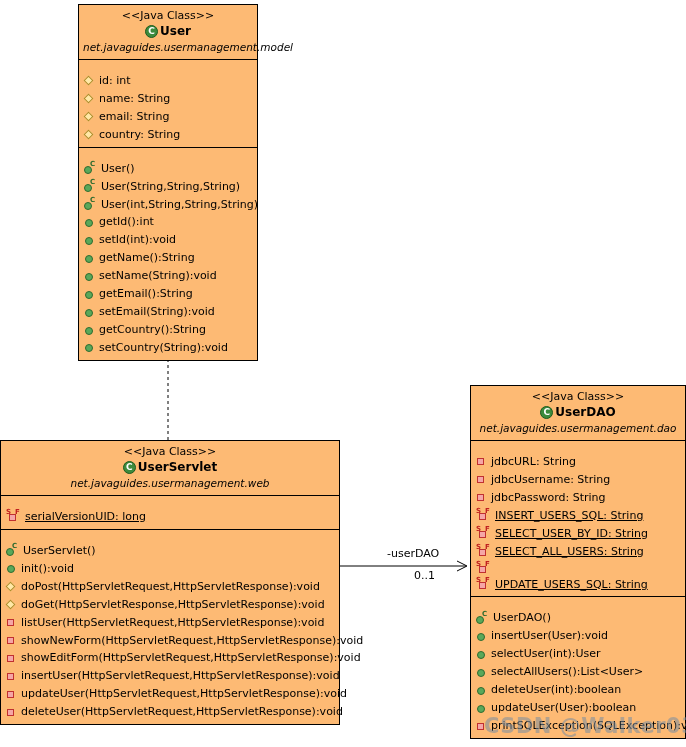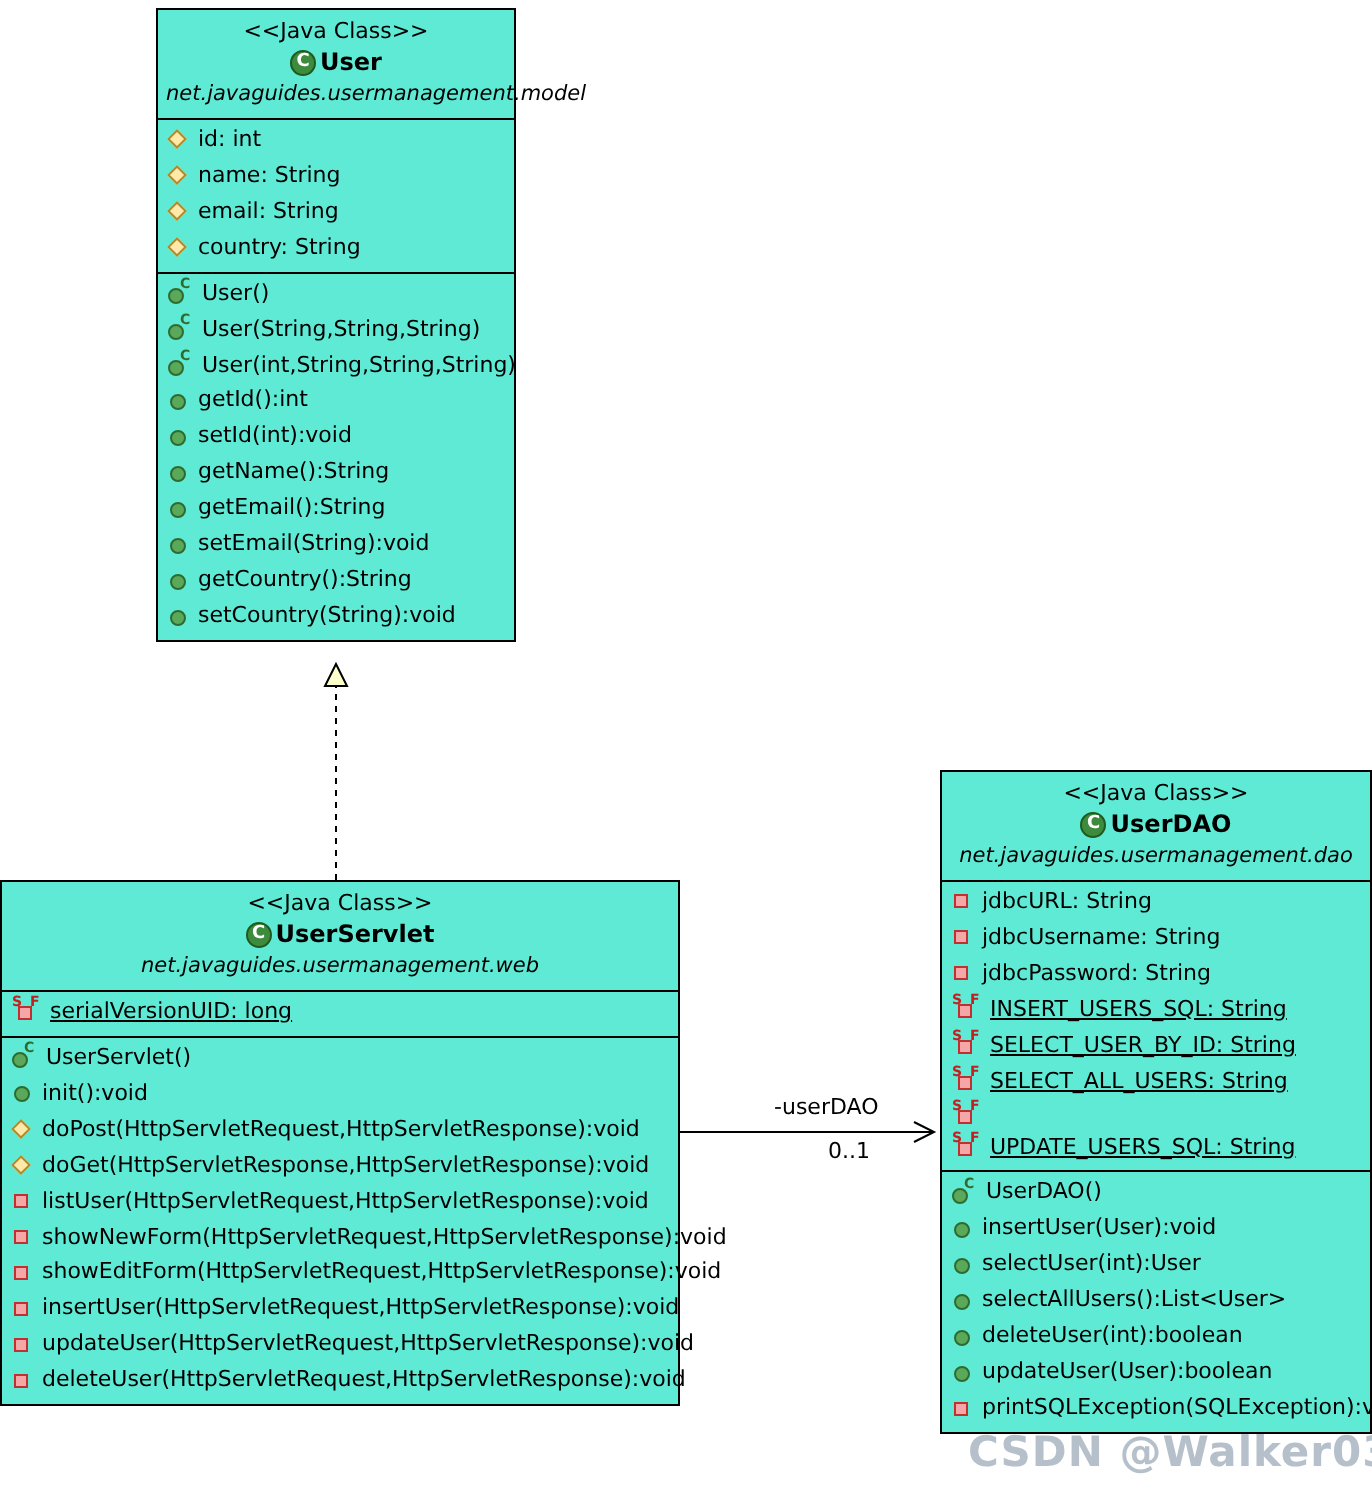--- a/index.html
+++ b/index.html
@@ -15,21 +15,21 @@
     font-family: "DejaVu Sans", "Liberation Sans", sans-serif;
     font-size: 11px;
     color: #000000;
     overflow: hidden;
   }
 
   
   .uml-class {
     position: absolute;
     box-sizing: border-box;
-    background: #5eead4;
+    background: #fdba74;
     border: 1px solid #000000;
   }
   .uml-header {
     padding: 4px 4px 5px 4px;
     text-align: center;
     border-bottom: 1px solid #000000;
     line-height: 1.25;
   }
   .stereotype {
     display: block;
@@ -49,21 +49,21 @@
     font-size: 12px;
     text-align: center;
   }
   .package-name {
     display: block;
     font-size: 10.5px;
     font-style: italic;
   }
 
   .uml-compartment {
-    padding: 1px 0 3px 0;
+    padding: 12px 0 3px 0;
     border-bottom: 1px solid #000000;
   }
   .uml-compartment.last { border-bottom: none; }
 
   .member {
     display: flex;
     align-items: center;
     gap: 4px;
     padding: 1px 4px 1px 5px;
     line-height: 1.45;
@@ -271,20 +271,24 @@
     <div class="member">
       <span class="ic ic-public"></span>
       <span class="member-label">setId(int):void</span>
     </div>
     <div class="member">
       <span class="ic ic-public"></span>
       <span class="member-label">getName():String</span>
     </div>
     <div class="member">
       <span class="ic ic-public"></span>
+      <span class="member-label">setName(String):void</span>
+    </div>
+    <div class="member">
+      <span class="ic ic-public"></span>
       <span class="member-label">getEmail():String</span>
     </div>
     <div class="member">
       <span class="ic ic-public"></span>
       <span class="member-label">setEmail(String):void</span>
     </div>
     <div class="member">
       <span class="ic ic-public"></span>
       <span class="member-label">getCountry():String</span>
     </div>

